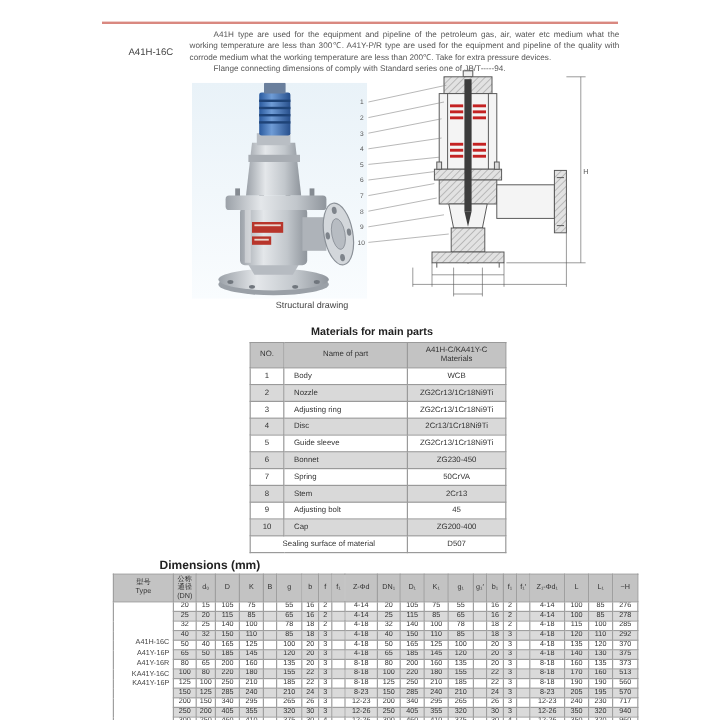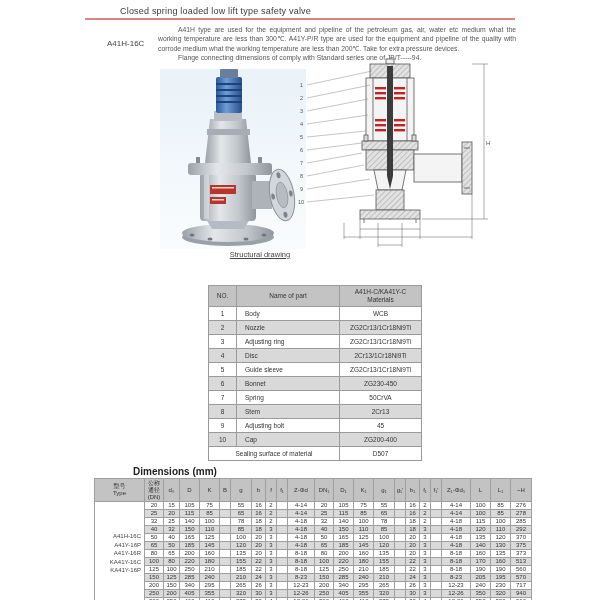--- a/index.html
+++ b/index.html
@@ -12,21 +12,21 @@
   .model-label{position:absolute;left:107px;top:39px;font-size:8px;color:#444;}
 
   
   .descr{position:absolute;left:158px;top:25px;width:358px;font-size:6.8px;line-height:9.4px;
          color:#555;text-align:justify;}
   .descr p{margin:0;text-indent:20px;}
 
   
   .photo-wrap{position:absolute;left:160px;top:69px;width:146px;height:180px;}
   .drawing-wrap{position:absolute;left:298px;top:57px;width:194px;height:192px;}
-  .caption{position:absolute;left:195px;top:250px;width:130px;text-align:center;font-size:7.5px;color:#444;text-decoration:underline;}
+  .caption{position:absolute;left:195px;top:250px;width:130px;text-align:center;font-size:7.5px;color:#444;}
 
   
   .materials-heading{position:absolute;left:225px;top:271px;width:170px;text-align:center;
                      font-weight:bold;font-size:9px;color:#222;}
   #mat-table{position:absolute;left:208px;top:285px;width:213px;border-collapse:collapse;
              table-layout:fixed;font-size:6.5px;color:#333;}
   #mat-table th,#mat-table td{border:1px solid #9a9a9a;padding:0;height:13px;line-height:8px;
              overflow:hidden;}
   #mat-table th{background:#c3c3c3;font-weight:normal;white-space:pre-line;height:20px;text-align:center;}
   #mat-table td{text-align:center;background:#fff;}
@@ -45,21 +45,20 @@
   #dim-table td.type-cell{background:#fff;vertical-align:middle;}
   #dim-table td.type-cell div{text-align:right;padding-right:3px;line-height:8.5px;font-size:6px;color:#444;}
 
   svg{display:block;}
 </style>
 </head>
 <body>
 
 <div id="canvas">
 
-  <div class="page-title">Closed spring loaded low lift type safety valve</div>
   <div class="title-rule"></div>
   <div class="model-label">A41H-16C</div>
 
   <div class="descr">
     <p>A41H type are used for the equipment and pipeline of the petroleum gas, air, water etc medium what the working temperature are less than 300℃. A41Y-P/R type are used for the equipment and pipeline of the quality with corrode medium what the working temperature are less than 200℃. Take for extra pressure devices.</p>
     <p>Flange connecting dimensions of comply with Standard series one of JB/T-----94.</p>
   </div>
 
   <div class="photo-wrap">
     <svg width="146" height="180" viewBox="0 0 146 180">
@@ -220,20 +219,21 @@
         <line x1="80" y1="166" x2="80" y2="190"></line>
           <line x1="104" y1="166" x2="104" y2="190"></line>
         <line x1="80" y1="188" x2="104" y2="188"></line>
       </g>
       <text x="188" y="88" font-size="6" fill="#555" font-family="Liberation Sans, sans-serif">H</text>
     </svg>
   </div>
 
   <div class="caption">Structural drawing</div>
 
+  <div class="materials-heading">Materials for main parts</div>
   <table id="mat-table">
     <colgroup>
         <col class="w-no">
         <col class="w-name">
         <col class="w-mat">
       </colgroup>
     <thead>
       <tr>
         <th>NO.</th>
         <th>Name of part</th>

